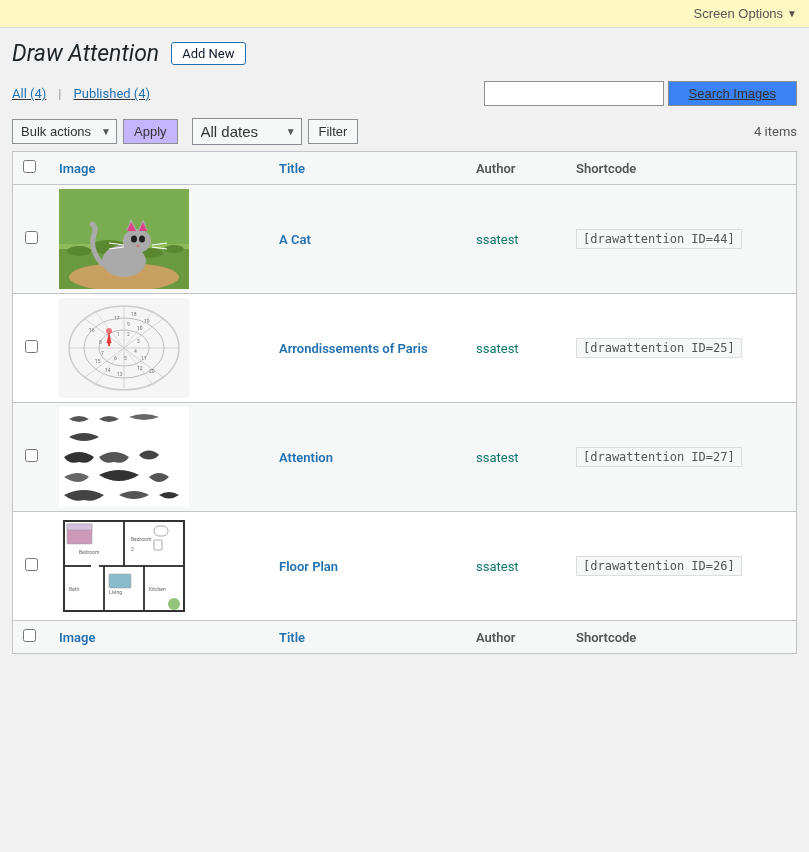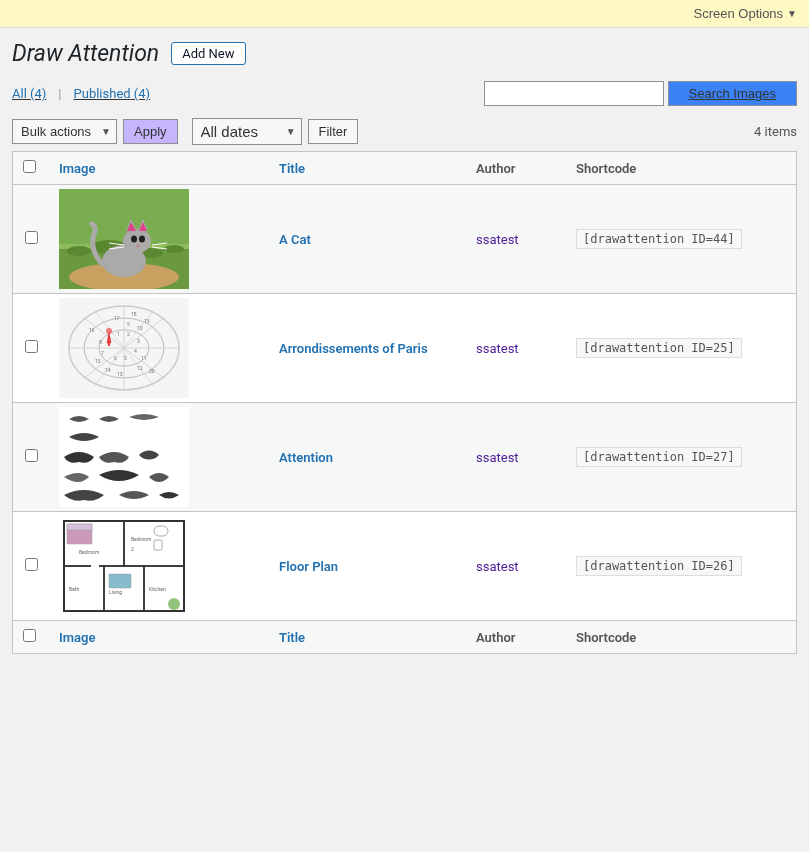--- a/index.html
+++ b/index.html
@@ -44,21 +44,21 @@
     
     tbody tr { border-bottom: 1px solid #c3c4c7; }
     tbody tr:last-child { border-bottom: none; }
     tbody tr:nth-child(odd) { background: #f6f7f7; }
     tbody tr:nth-child(even) { background: #fff; }
     
     td { padding: 4px 10px; vertical-align: middle; }
     .td-cb { text-align: center; }
     
     .title-link { color: #2271b1; text-decoration: none; font-weight: 600; font-size: 13px; }
-    .author-link { color: #4c1d95; text-decoration: none; margin-top: 48px; }
+    .author-link { color: #0f766e; text-decoration: none; margin-top: 48px; }
     
     .shortcode-badge { display: inline-block; background: #f6f7f7; border: 1px solid #ddd; padding: 2px 6px; font-family: monospace; font-size: 12px; color: #555; white-space: nowrap; }
     
     .thumb-container { width: 130px; height: 100px; overflow: hidden; display: flex; align-items: center; justify-content: center; }
 
     input[type="checkbox"] { cursor: pointer; }
     
     .th-title-link { color: #2271b1; text-decoration: none; }
   </style>
 </head>

